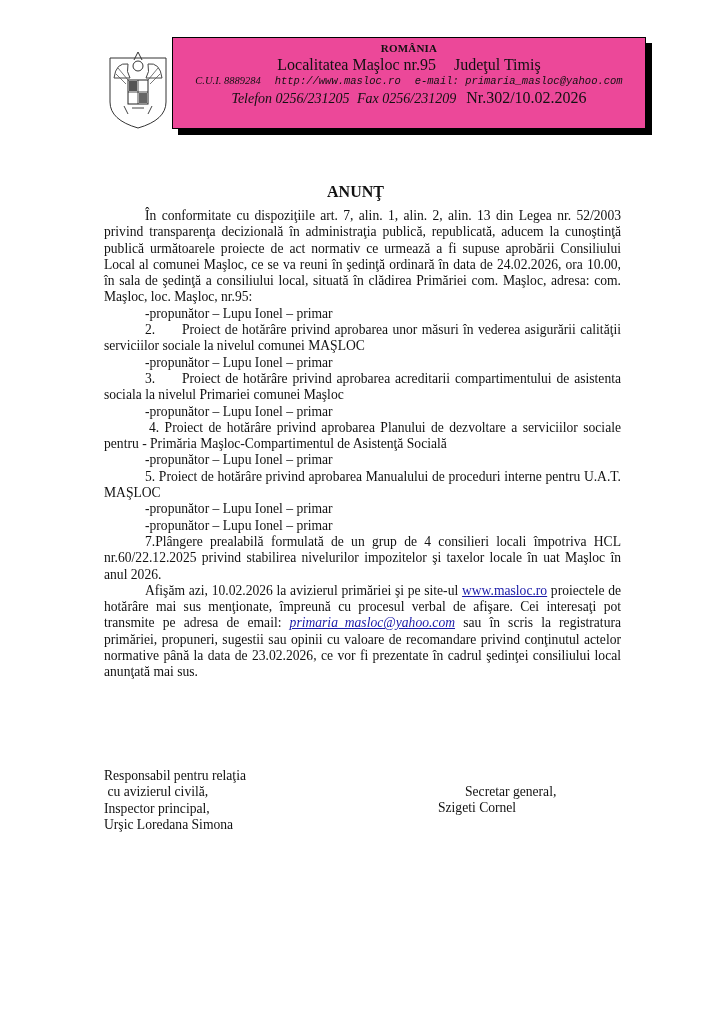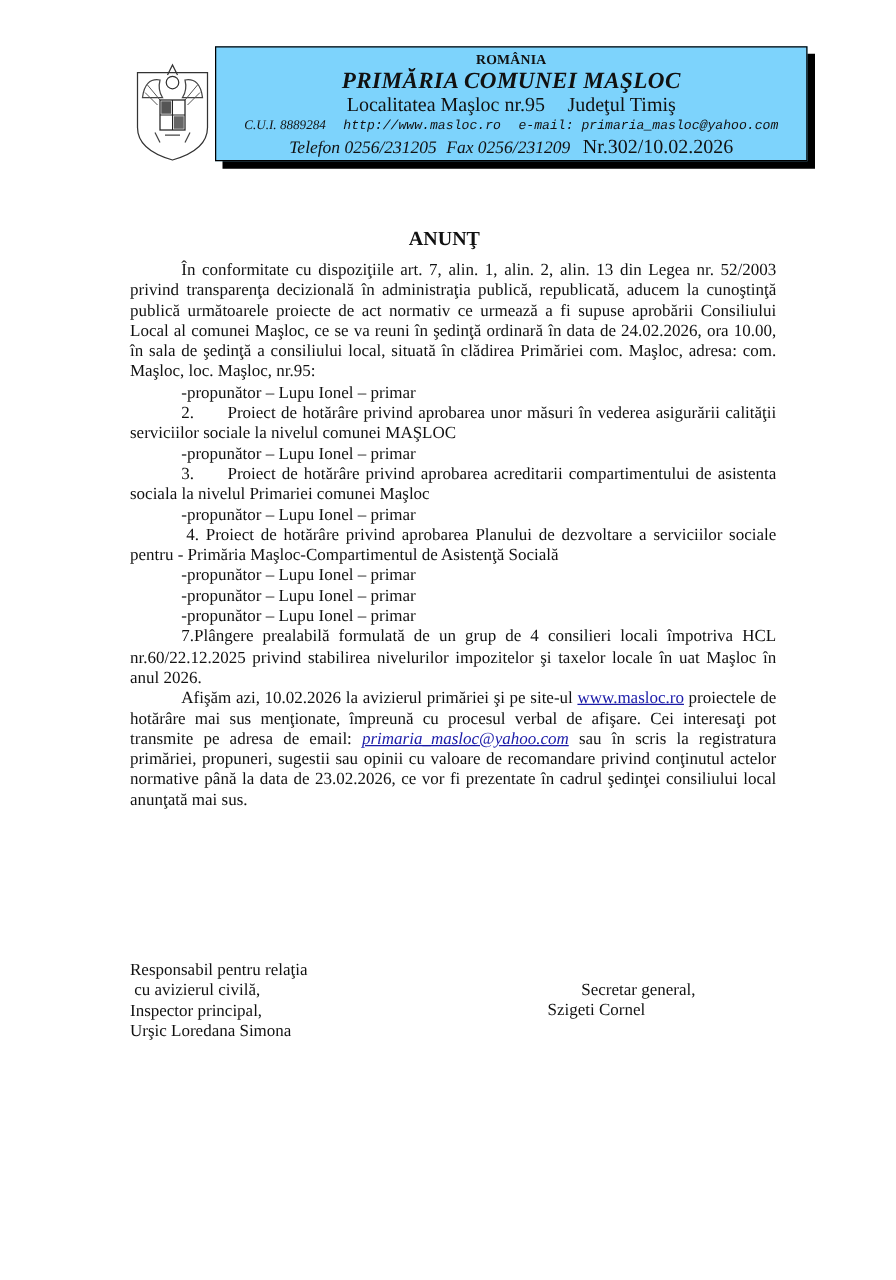--- a/index.html
+++ b/index.html
@@ -2,21 +2,21 @@
 <html><head>
 <meta charset="utf-8">
 <style>
   html, body { margin: 0; padding: 0; background: #ffffff; }
   body { width: 717px; height: 1024px; position: relative; overflow: hidden;
          font-family: "Liberation Serif", "DejaVu Serif", serif; color: #111; }
 
   .crest { position: absolute; left: 106px; top: 44px; width: 64px; height: 86px; }
 
   .header-box { position: absolute; left: 172px; top: 37px; width: 472px; height: 90px;
-                border: 1.5px solid #000; background: #7dd3fc;
+                border: 1.5px solid #000; background: #ec4899;
                 box-shadow: 6px 6px 0 #000; text-align: center; }
   .hb-country { font-weight: bold; font-size: 11px; margin-top: 4px; line-height: 13px; letter-spacing: 0.2px; }
   .hb-title { font-weight: bold; font-style: italic; font-size: 18.5px; line-height: 20px; letter-spacing: 0.3px; }
   .hb-loc { font-size: 16px; line-height: 19px; }
   .hb-loc span + span { margin-left: 18px; }
   .hb-contacts { font-style: italic; font-size: 10.5px; line-height: 14px; }
   .hb-contacts span + span { margin-left: 14px; font-family: Liberation Mono, monospace; }
   .hb-phone { font-size: 15px; line-height: 19px; }
   .hb-phone .it { font-style: italic; font-size: 14px; }
   .hb-phone .nr { margin-left: 10px; font-size: 16px; }
@@ -51,21 +51,20 @@
   <rect x="22" y="36" width="20" height="24" fill="#fff" stroke="#222" stroke-width="1"></rect>
   <line x1="32" y1="36" x2="32" y2="60" stroke="#222" stroke-width="0.8"></line>
   <line x1="22" y1="48" x2="42" y2="48" stroke="#222" stroke-width="0.8"></line>
   <rect x="23" y="37" width="8" height="10" fill="#555"></rect>
   <rect x="33" y="49" width="8" height="10" fill="#666"></rect>
   <path d="M18 62 L22 70 M46 62 L42 70 M26 64 L38 64" stroke="#444" stroke-width="1"></path>
 </svg>
 
 <div class="header-box">
   <div class="hb-country">ROMÂNIA</div>
-  <div class="hb-title">PRIMĂRIA COMUNEI MAŞLOC</div>
   <div class="hb-loc">
     <span>Localitatea Maşloc nr.95</span><span>Judeţul Timiş</span>
   </div>
   <div class="hb-contacts">
     <span>C.U.I. 8889284</span><span>http://www.masloc.ro</span><span>e-mail: primaria_masloc@yahoo.com</span>
   </div>
   <div class="hb-phone">
     <span class="it">Telefon 0256/231205</span>&nbsp;&nbsp;<span class="it">Fax 0256/231209</span><span class="nr">Nr.302/10.02.2026</span>
   </div>
 </div>
@@ -79,20 +78,21 @@
 
   <p class="ind"><span class="num">2.</span><span>Proiect de hotărâre privind  aprobarea unor măsuri în vederea asigurării calităţii serviciilor sociale la nivelul comunei MAŞLOC</span></p>
   <p class="sub">-propunător – Lupu Ionel – primar</p>
 
   <p class="ind"><span class="num">3.</span><span>Proiect de hotărâre privind  aprobarea acreditarii compartimentului de asistenta sociala la nivelul Primariei comunei Maşloc</span></p>
   <p class="sub">-propunător – Lupu Ionel – primar</p>
 
   <p class="ind2"><span>4.</span> <span>Proiect de hotărâre privind aprobarea Planului de dezvoltare a serviciilor sociale pentru - Primăria Maşloc-Compartimentul de Asistenţă Socială</span></p>
   <p class="sub">-propunător – Lupu Ionel – primar</p>
 
+  <p class="ind"><span>5.</span> <span>Proiect de hotărâre privind aprobarea Manualului de proceduri interne pentru U.A.T. MAŞLOC</span></p>
   <p class="sub">-propunător – Lupu Ionel – primar</p>
 
   <p class="sub">-propunător – Lupu Ionel – primar</p>
 
   <p class="ind"><span>7.</span><span>Plângere prealabilă formulată de un grup de 4 consilieri locali împotriva HCL nr.60/22.12.2025 privind stabilirea nivelurilor impozitelor şi taxelor locale în uat Maşloc în anul 2026.</span></p>
 
   <p class="ind"><span>Afişăm azi, 10.02.2026 la avizierul primăriei şi pe site-ul </span><a class="link">www.masloc.ro</a><span> proiectele de hotărâre mai sus menţionate, împreună cu procesul verbal de afişare. Cei interesaţi pot transmite pe adresa de email:   </span><a class="link it">primaria_masloc@yahoo.com</a><span> sau în scris la registratura primăriei, propuneri, sugestii sau opinii cu valoare de recomandare privind conţinutul actelor normative până la data de 23.02.2026, ce vor fi prezentate în cadrul şedinţei consiliului local anunţată mai sus.</span></p>
 </div>
 
 <div class="sign sign-left">

